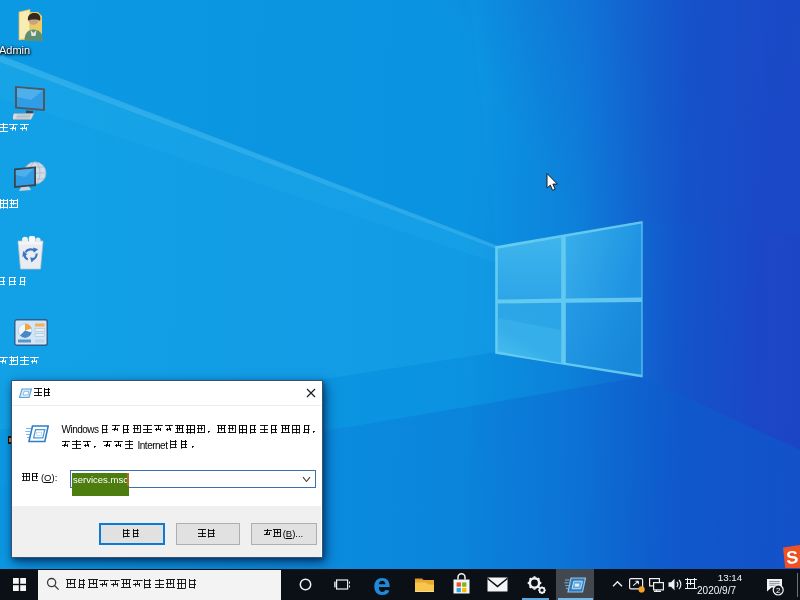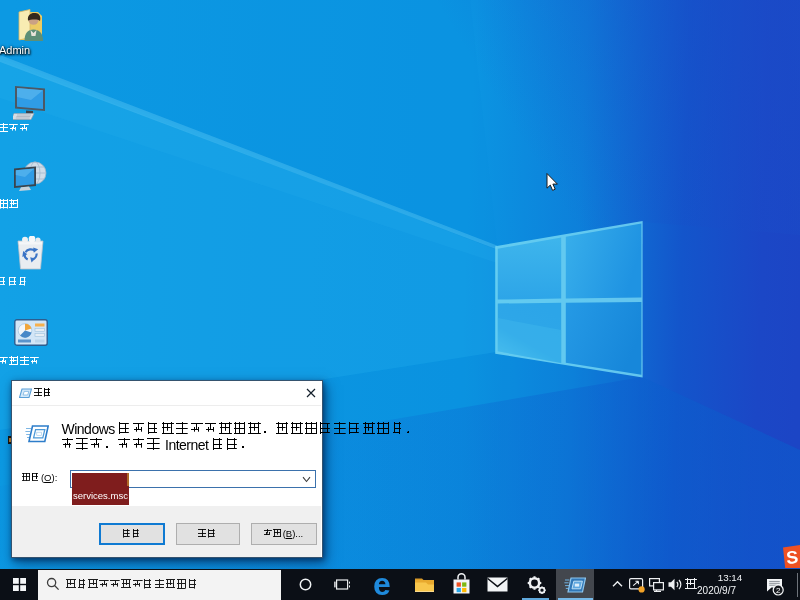--- a/index.html
+++ b/index.html
@@ -160,26 +160,26 @@
  <svg class="abs" style="left:294px;top:7px" width="10" height="10" viewBox="0 0 10 10">
   <path d="M1,1 L9,9 M9,1 L1,9" stroke="#14202c" stroke-width="1.2"></path>
  </svg>
  <div class="abs" style="left:0;top:24px;width:309px;height:1px;background:#ededed"></div>
  <svg class="abs" style="left:13px;top:44px" width="24" height="18" viewBox="0 0 24 18">
   <path d="M1,3.5 L6,3.5 M0.4,6.5 L5,6.5 M1.2,9.5 L5.5,9.5 M2,12.5 L6,12.5" stroke="#7db6e4" stroke-width="1"></path>
   <polygon points="7.5,1 23.2,1 19.8,16.5 4,16.5" fill="#fff" stroke="#2d7dca" stroke-width="1.6"></polygon>
   <polygon points="10.6,4.6 19.8,4.6 17.8,12.9 8.6,12.9" fill="none" stroke="#4e9ad8" stroke-width="1.3"></polygon>
   <rect x="11.8" y="7.2" width="4.8" height="3.4" fill="#fff" stroke="#9cc6e8" stroke-width="0.6"></rect>
  </svg>
- <div class="abs bt" style="left:49.5px;top:41px;font-size:14px;color:#000;line-height:15.5px;white-space:nowrap">
+ <div class="abs bt" style="left:49.5px;top:41px;font-size:10px;color:#000;line-height:15.5px;white-space:nowrap">
   <span class="ltn">Windows </span><i class="h c"></i><i class="h f"></i><i class="h c"></i><i class="h e"></i><i class="h a"></i><i class="h f"></i><i class="h f"></i><i class="h e"></i><i class="h b"></i><i class="h e"></i><i class="h p"></i><i class="h e"></i><i class="h e"></i><i class="h b"></i><i class="h c"></i><i class="h a"></i><i class="h c"></i><i class="h e"></i><i class="h b"></i><i class="h d"></i><i class="h p"></i><br><i class="h f"></i><i class="h a"></i><i class="h f"></i><i class="h p"></i><i class="h f"></i><i class="h f"></i><i class="h a"></i><span class="ltn"> Internet </span><i class="h c"></i><i class="h c"></i><i class="h p"></i>
  </div>
  <div class="abs" style="left:10px;top:90.5px;font-size:9.5px;color:#000"><i class="h b"></i><i class="h c"></i>(<span style="text-decoration:underline">O</span>):</div>
  <div class="abs" style="left:57.5px;top:89px;width:246px;height:18px;background:#fff;border:1px solid #3b71ac">
-   <div class="abs" style="left:1.5px;top:1.5px;height:23px;background:#7f1d1d;color:#fff;font-size:9.5px;line-height:13px;padding:16px 1px">services.msc</div>
+   <div class="abs" style="left:1.5px;top:1.5px;height:23px;background:#4d7c0f;color:#fff;font-size:9.5px;line-height:13px;padding:0 1px">services.msc</div>
    <div class="abs" style="left:56.5px;top:1.5px;width:1.5px;height:13px;background:#b06a28"></div>
    <svg class="abs" style="left:231px;top:5px" width="9" height="7" viewBox="0 0 9 7">
         <path d="M1,1.2 L4.5,5.5 L8,1.2" fill="none" stroke="#3a3a3a" stroke-width="1.1"></path>
       </svg>
  </div>
  <div class="abs" style="left:0;top:125px;width:309px;height:51px;background:#f0f0f0"></div>
  <div class="abs" style="left:87px;top:142px;width:66px;height:21.5px;background:#e1e1e1;border:1px solid #0f7ad2;box-shadow:inset 0 0 0 1px #0f7ad2;
   font-size:9.5px;color:#000;text-align:center;line-height:20px"><i class="h c"></i><i class="h c"></i></div>
  <div class="abs" style="left:163.5px;top:142px;width:64.5px;height:21.5px;background:#e1e1e1;border:1px solid #aeaeae;
   font-size:9.5px;color:#000;text-align:center;line-height:20px"><i class="h a"></i><i class="h c"></i></div>

